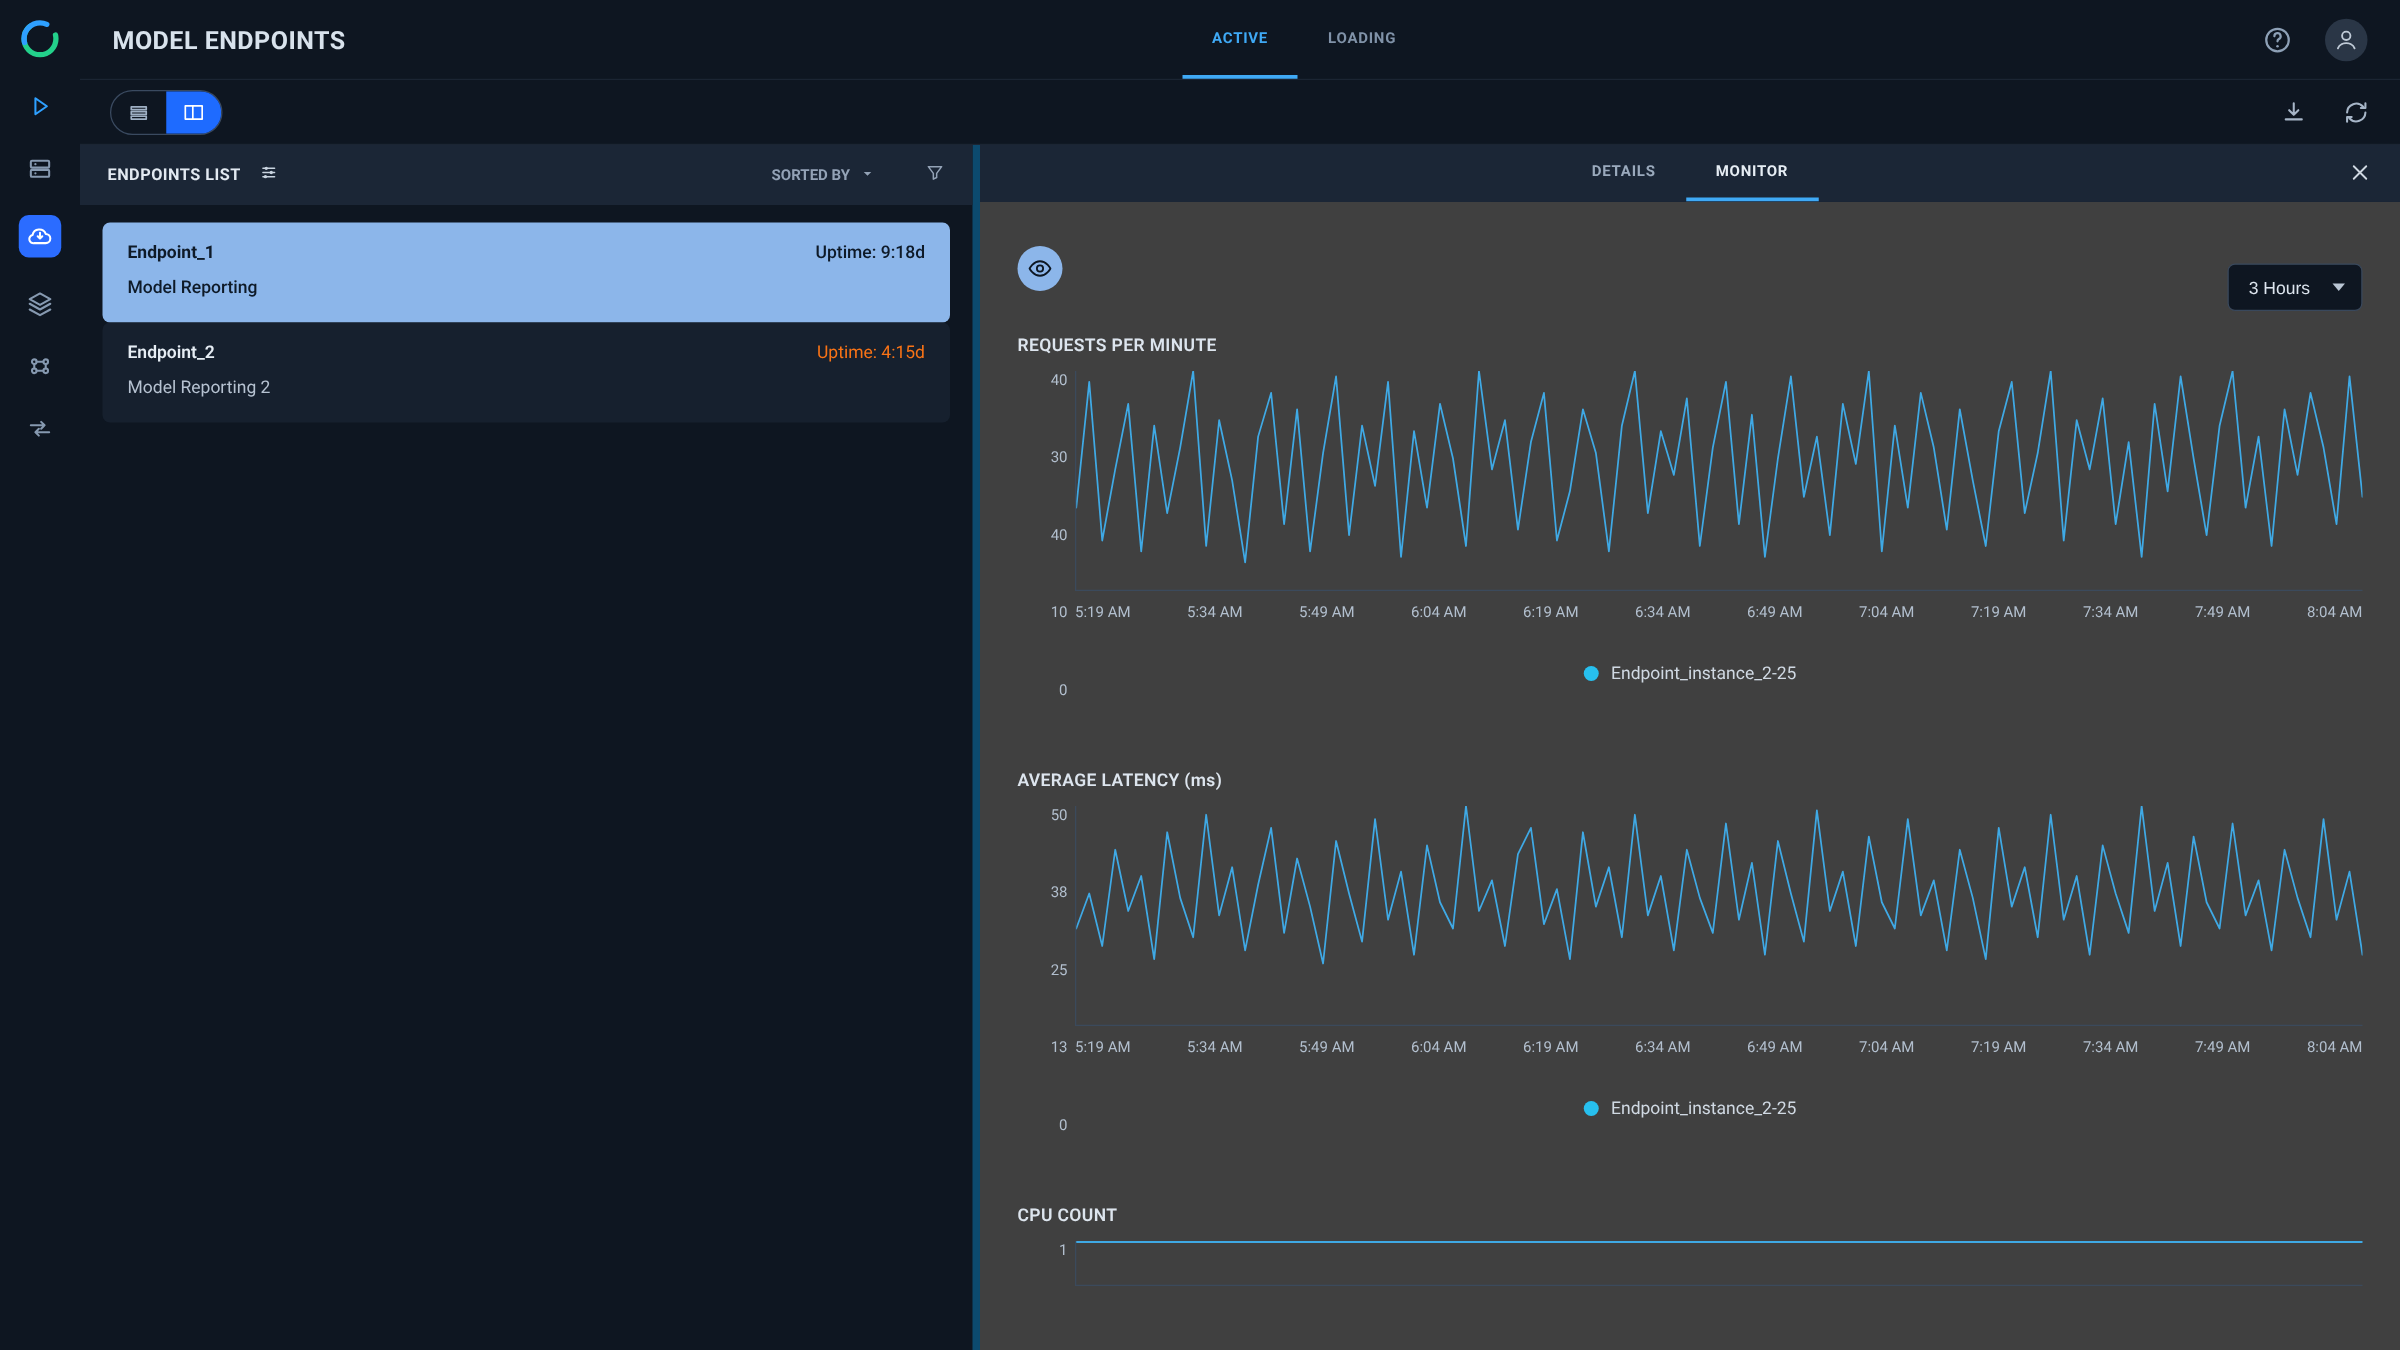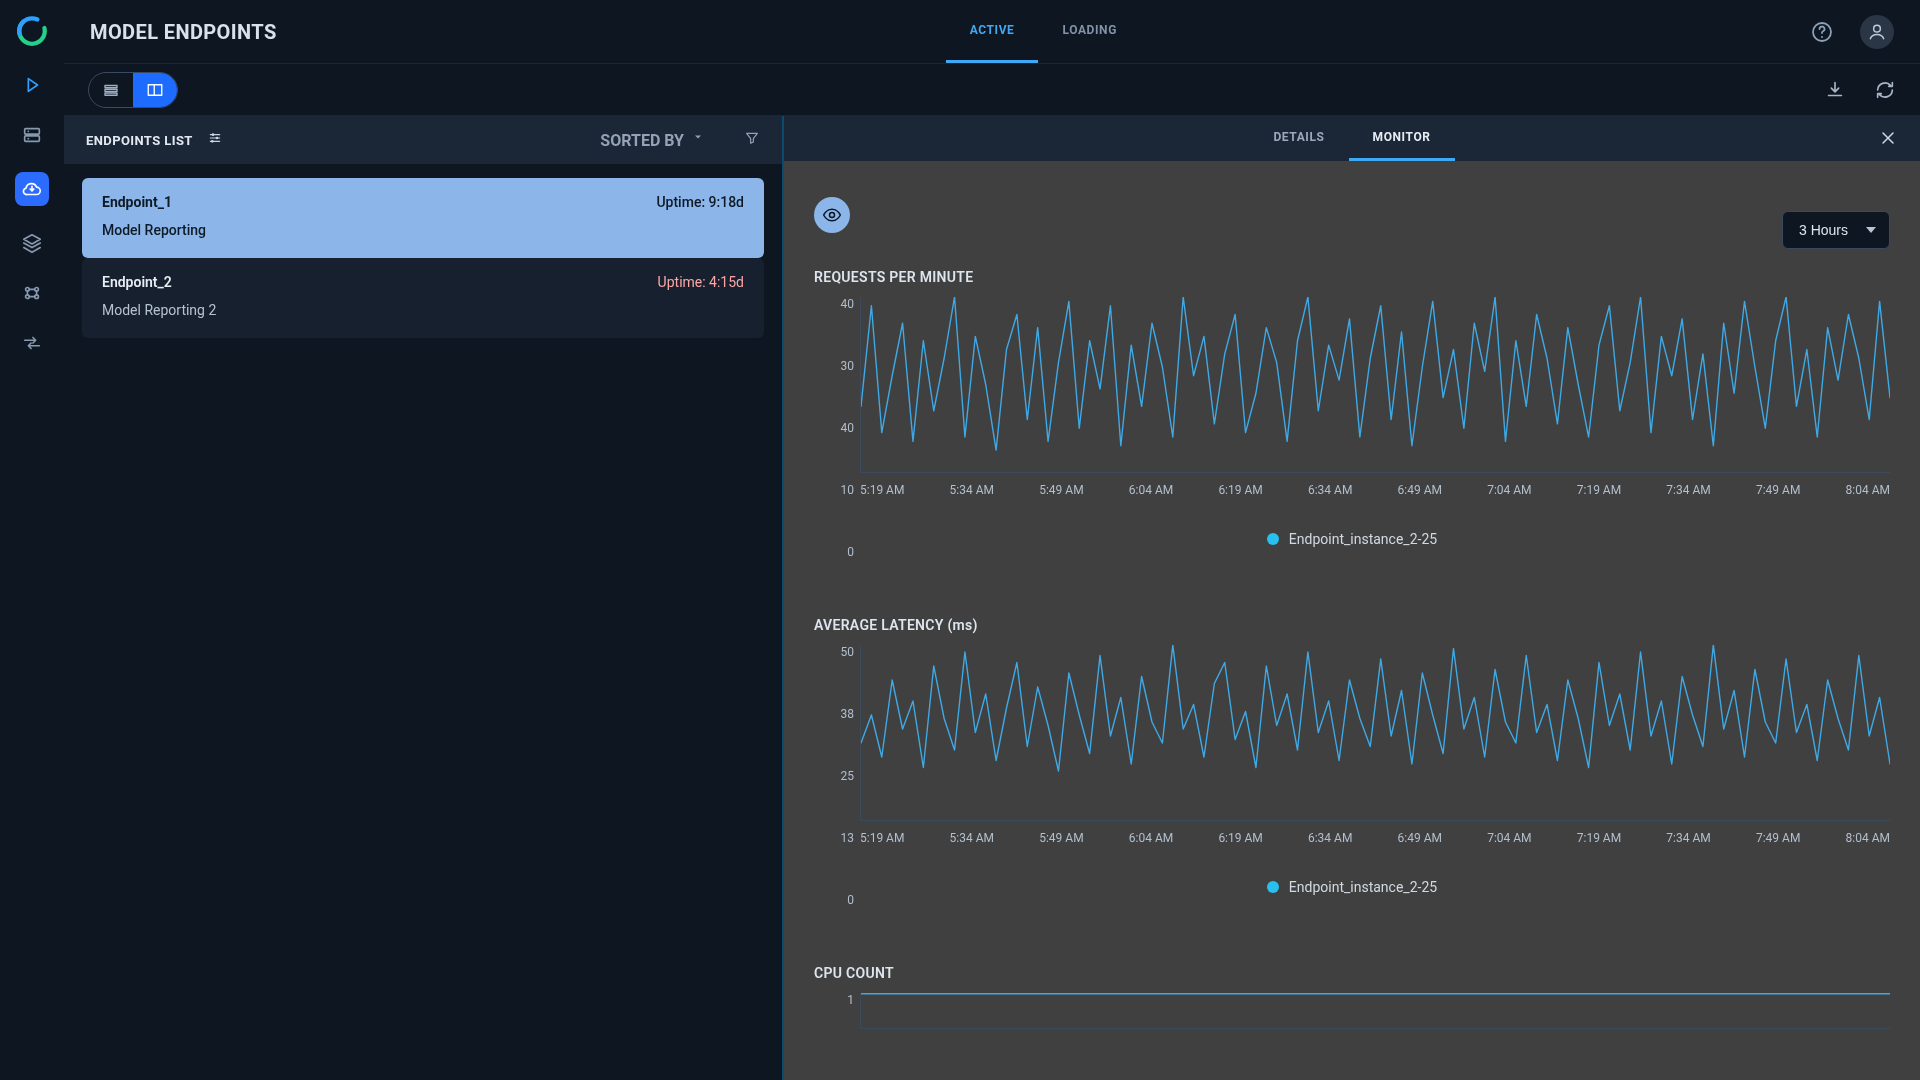--- a/index.html
+++ b/index.html
@@ -29,47 +29,47 @@
 
 .subbar { height:52px; background:#0e1621; border-bottom:1px solid #1b2533; display:flex; align-items:center; padding:0 24px; justify-content:space-between;}
 .view-toggle{ display:flex; border:1px solid #3a4a60; border-radius:22px; overflow:hidden; height:36px;}
 .view-toggle .opt{ width:44px; display:flex; align-items:center; justify-content:center; cursor:pointer; color:#9fb0c4;}
 .view-toggle .opt.sel{ background:#1e6bff; color:#fff;}
 .subbar .right{ display:flex; gap:28px; color:#a7b6c8;}
 .subbar .right .icn{ width:22px; height:22px; cursor:pointer;}
 
 
 .content-row{ display:flex; flex:1; min-height:0;}
-.left-pane { width:720px; display:flex; flex-direction:column; border-right:2px solid #0c4a6e; background:#0e1621;}
+.left-pane { width:720px; display:flex; flex-direction:column; border-right:6px solid #0c4a6e; background:#0e1621;}
 .right-pane{ flex:1; display:flex; flex-direction:column; background:#404040; min-width:0;}
 
 .pane-header { height:48px; background:#1b2636; display:flex; align-items:center; padding:0 22px;}
 .left-pane .pane-header{ justify-content:space-between;}
 .left-pane .lh-left{ display:flex; align-items:center; gap:14px;}
 .left-pane .lh-left .txt{ font-size:13px; font-weight:700; letter-spacing:.4px; color:#e2e9f1;}
 .left-pane .lh-left .icn{ color:#c9d4e0; cursor:pointer;}
 .sorted-group{ display:flex; align-items:center; gap:40px; color:#93a2b6;}
-.sorted-group .sorted{ display:flex; align-items:flex-start; gap:8px; font-size:16px; font-weight:700; cursor:pointer;}
+.sorted-group .sorted{ display:flex; align-items:flex-start; gap:8px; font-size:12px; font-weight:700; cursor:pointer;}
 .sorted-group .filter-icn{ cursor:pointer;}
 .right-pane .pane-header{ justify-content:center; position:relative;}
 .right-pane .detail-tabs{ display:flex; height:100%;}
 .right-pane .detail-tabs .dt{ display:flex; align-items:center; padding:0 24px; font-size:12px; font-weight:700; letter-spacing:.6px; color:#9aa9bc; cursor:pointer; border-bottom:3px solid transparent;}
 .right-pane .detail-tabs .dt.sel{ color:#e6edf4; border-bottom-color:#3fa9f5;}
 .right-pane .close-icn{ position:absolute; right:22px; top:12px; color:#d0d8e2; cursor:pointer; }
 
 
 .cards{ padding:14px 18px; display:flex; flex-direction:column; }
 .card{ border-radius:6px; padding:16px 20px 20px 20px; cursor:pointer;}
 .card.selected{ background:#8cb6ea; color:#0e1a28;}
 .card.selected .row1 .name{ color:#0e1a28; font-weight:700;}
 .card.selected .row1 .uptime, .card.selected .row2{ color:#0e1a28; font-weight:500;}
 .card.default{ background:#16202e;}
 .card .row1{ display:flex; justify-content:space-between; font-size:14px;}
 .card .row1 .name{ font-weight:600; color:#e6edf4;}
-.card .row1 .uptime{ color:#fca5a5;}
+.card .row1 .uptime{ color:#f97316;}
 .card .row2{ margin-top:12px; font-size:14px; color:#b6c2d1;}
 
 
 .monitor-body{ padding:20px 30px; overflow:auto; }
 .monitor-top{ display:flex; align-items:center; justify-content:space-between; margin-bottom:20px;}
 .eye-btn{ width:36px; height:36px; border-radius:50%; background:#8cb6ea; color:#0d1723; display:flex; align-items:center; justify-content:center; cursor:pointer;}
 .range-select{ background:#0e1621; border:1px solid #39485c; color:#dde5ee; font-size:14px; padding:10px 40px 10px 16px; border-radius:6px; appearance:none; cursor:pointer; position:relative;}
 .range-wrap{position:relative;margin-top:30px;}
 .range-wrap::after{ content:""; position:absolute; right:14px; top:50%; width:0;height:0; border-left:5px solid transparent;border-right:5px solid transparent;border-top:6px solid #b9c5d3; transform:translateY(-50%); pointer-events:none;}
 

